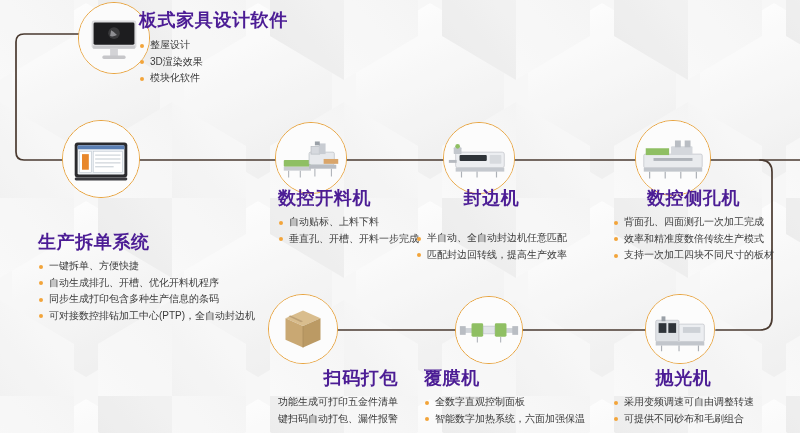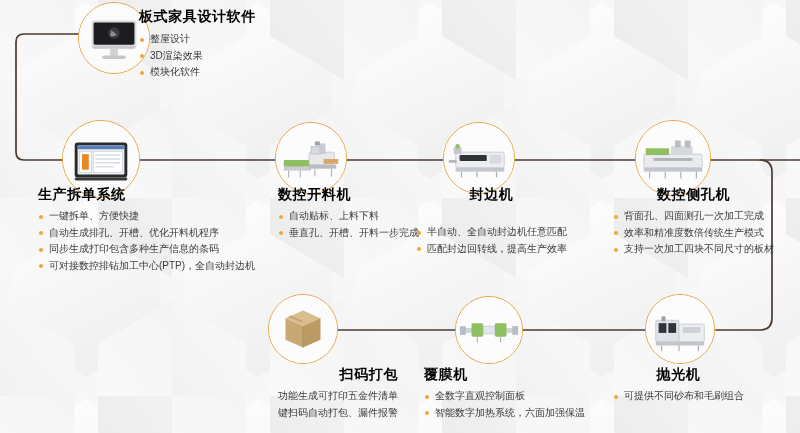--- a/index.html
+++ b/index.html
@@ -25,42 +25,42 @@
     border:1.4px solid #e8a33d;
     background:#fdfdfd;
     overflow:hidden;
     box-sizing:border-box;
   }
   .bubble .art{position:absolute;inset:0;}
   .bubble svg{display:block;width:100%;height:100%;}
 
   
   .title{
-    font-size:14px;font-weight:bold;color:#000000;
+    font-size:18px;font-weight:bold;color:#4c1d95;
     letter-spacing:.6px;white-space:nowrap;
   }
   .bullets{margin:0;padding:0;list-style:none;}
   .bullets li{
     position:relative;
     font-size:10px;line-height:16.5px;color:#3a3a3a;
     padding-left:11px;white-space:nowrap;
   }
   .bullets li:before{
     content:"";position:absolute;left:1px;top:6.5px;
     width:4px;height:4px;border-radius:50%;background:#f2a43a;
   }
   .plain li{padding-left:0;}
   .plain li:before{display:none;}
 
   
   #t-design{position:absolute;left:139px;top:8px;}
   #t-design .title{margin-bottom:5px;}
 
   #t-split{position:absolute;left:38px;top:186px;}
-  #t-split .title{margin-bottom:4px;}
+  #t-split .title{margin-bottom:4px;margin-top:44px;}
 
   #t-cnc{position:absolute;left:278px;top:186px;}
   #t-cnc .title{margin-bottom:4px;}
 
   #t-edge{position:absolute;left:416px;top:186px;}
   #t-edge .title{margin-bottom:20px;text-align:center;}
 
   #t-drill{position:absolute;left:613px;top:186px;}
   #t-drill .title{margin-bottom:4px;text-align:center;}
 
@@ -336,15 +336,16 @@
           <line x1="54" y1="52" x2="54" y2="58"></line>
         </g>
         <rect x="16" y="22" width="4" height="5" fill="#9aa0a7"></rect>
       </svg>
     </div>
   </div>
 </div>
 <div id="t-polish">
   <div class="title">抛光机</div>
   <ul class="bullets">
+    <li>采用变频调速可自由调整转速</li>
     <li>可提供不同砂布和毛刷组合</li>
   </ul>
 </div>
 
 </body></html>

